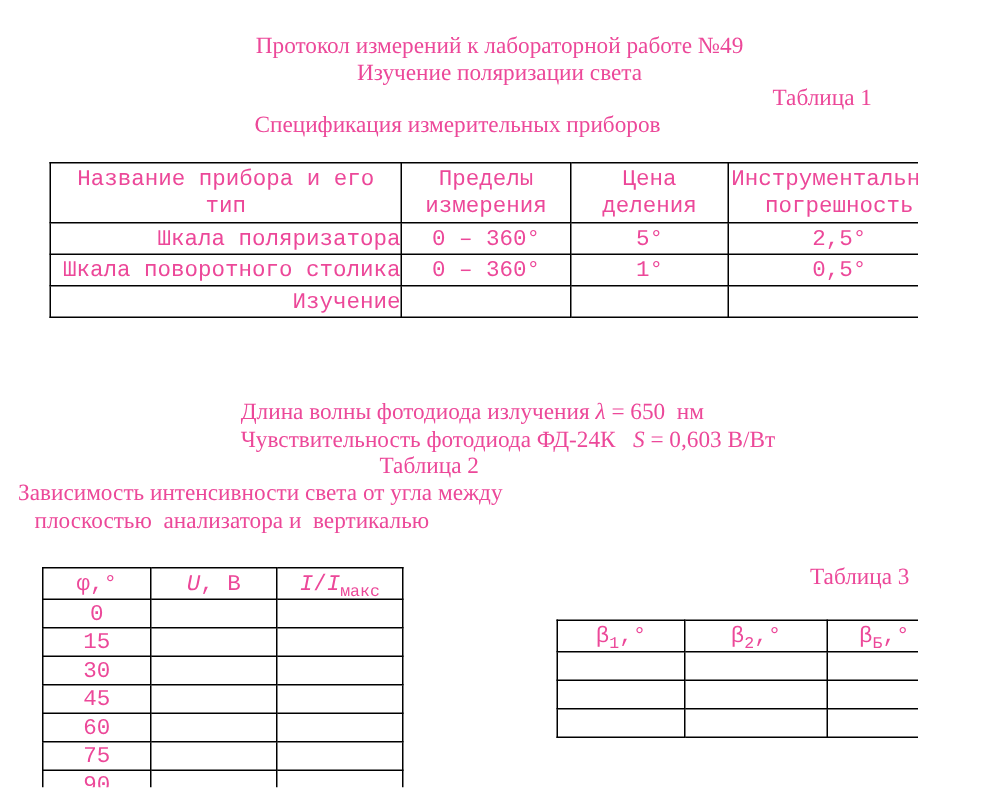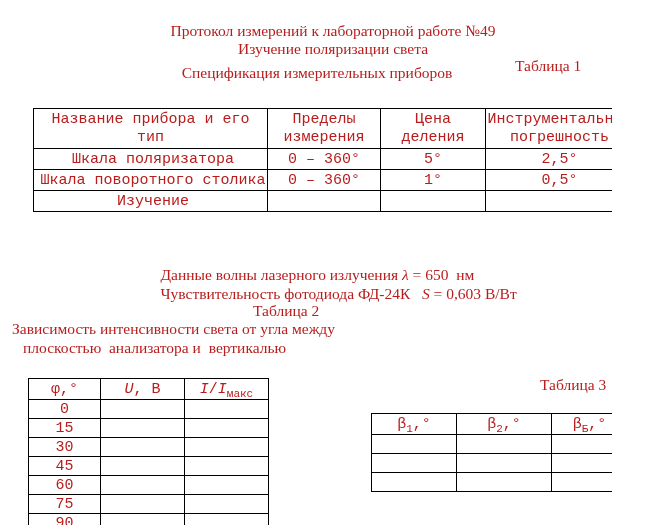--- a/index.html
+++ b/index.html
@@ -1,50 +1,50 @@
 <!DOCTYPE html>
 <html><head>
 <meta charset="utf-8">
 <style>
   html,body{margin:0;padding:0;background:#ffffff;}
   .page{
-    position:relative;width:612px;height:525px;background:#ffffff;color:#b91c1c;
+    position:relative;width:612px;height:525px;background:#ffffff;color:#ec4899;
     font-family:"Liberation Serif","DejaVu Serif",serif;overflow:hidden;
   }
   .t{position:absolute;font-size:15.5px;line-height:18px;white-space:nowrap;}
   .pre{white-space:pre;}
   .center{left:0;width:666px;text-align:center;}
   .center610{left:0;width:610px;text-align:center;}
   table.tbl{position:absolute;border-collapse:collapse;table-layout:fixed;background:#fff;font-family:Liberation Mono, monospace;}
   table.tbl td{border:1px solid #000;font-size:15px;text-align:center;vertical-align:middle;padding:0;overflow:hidden;}
   
   #table1{left:33px;top:108px;width:600px;}
   #table1 tr.hrow td{height:39px;white-space:pre-line;line-height:18px;}
   #table1 tr.drow td{height:20px;}
-  #table1 td.name{text-align:center;padding-left:5px;}
+  #table1 td.name{text-align:right;padding-left:5px;}
   
   #table2{left:28px;top:378px;width:240px;}
   #table2 tr.hrow td{height:20px;}
   #table2 tr.drow td{height:18px;}
   
   #table3{left:371px;top:413px;width:256px;}
   #table3 tr.hrow td{height:20px;}
   #table3 tr.drow td{height:18px;}
   sub{font-size:11px;line-height:0;}
   i{font-style:italic;}
 </style>
 </head>
 <body>
 
 <div class="page">
 
   <div class="t center" style="top:22px;">Протокол измерений к лабораторной работе №49</div>
   <div class="t center" style="top:40px;">Изучение поляризации света</div>
   <div class="t" style="top:57px;left:515px;">Таблица 1</div>
-  <div class="t center610" style="top:64px;padding-left:12px;">Спецификация измерительных приборов</div>
+  <div class="t center610" style="top:75px;">Спецификация измерительных приборов</div>
 
   <table class="tbl" id="table1">
     <colgroup>
         <col style="width:234px">
         <col style="width:113px">
         <col style="width:105px">
         <col style="width:148px">
       </colgroup>
     <tbody>
       <tr class="hrow">
@@ -71,21 +71,21 @@
       <tr class="drow">
         <td class="name">Изучение</td>
         <td></td>
         <td></td>
         <td></td>
       </tr>
     </tbody>
   </table>
 
   <div class="t pre" style="top:248px;left:145px;">
-    <span>Данные волны лазерного излучения </span><i>λ</i><span> = 650  нм</span>
+    <span>Длина волны фотодиода излучения </span><i>λ</i><span> = 650  нм</span>
   </div>
   <div class="t pre" style="top:267px;left:145px;">
     <span>Чувствительность фотодиода ФД-24К   </span><i>S</i><span> = 0,603 В/Вт</span>
   </div>
 
   <div class="t" style="top:302px;left:253px;">Таблица 2</div>
   <div class="t pre" style="top:339px;left:23px;">плоскостью  анализатора и  вертикалью</div>
   <div class="t pre" style="top:320px;left:12px;">Зависимость интенсивности света от угла между</div>
 
   <table class="tbl" id="table2">

